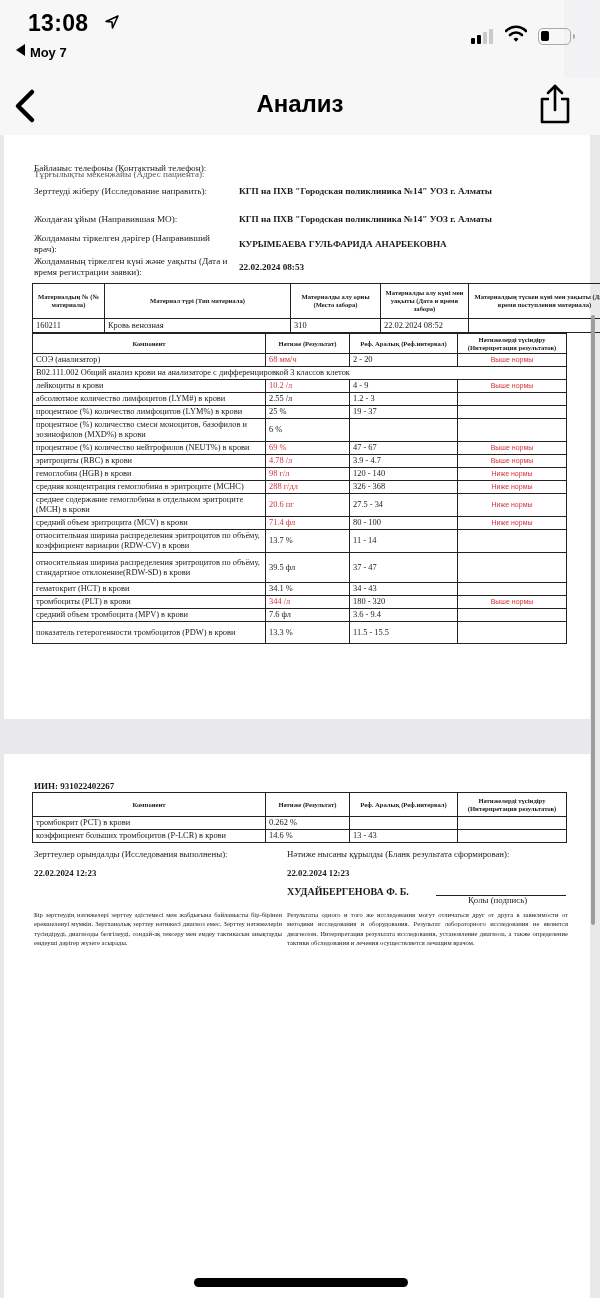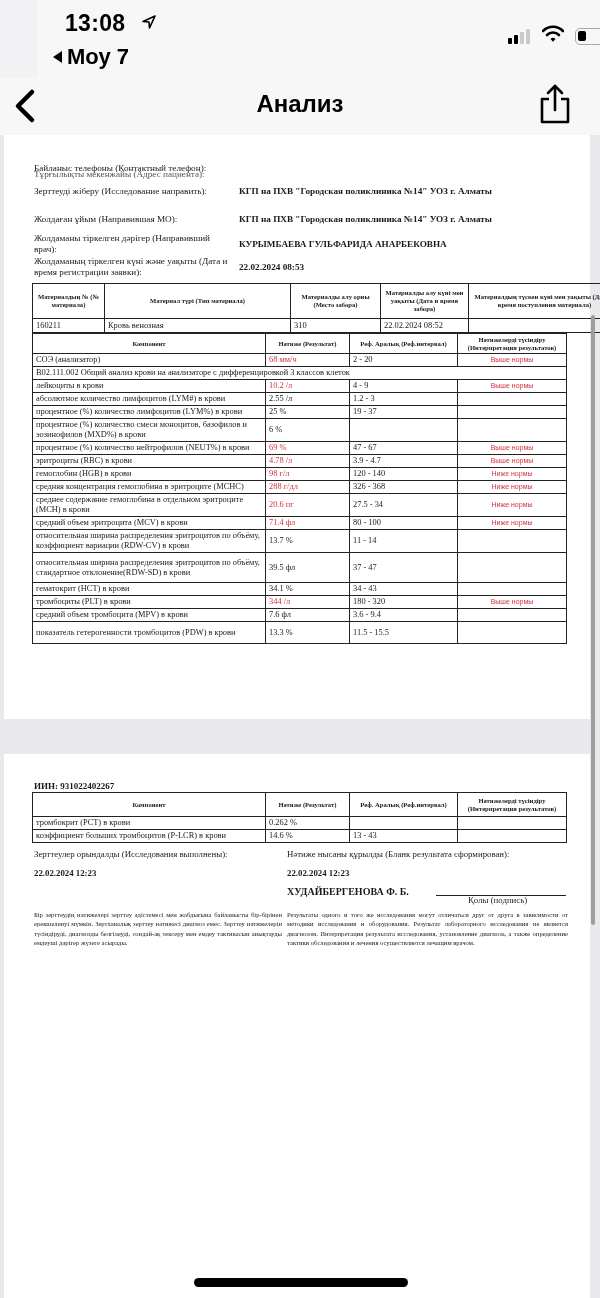--- a/index.html
+++ b/index.html
@@ -1,23 +1,23 @@
 <!DOCTYPE html>
 <html><head>
 <meta charset="utf-8">
 <style>
   * { box-sizing: border-box; margin: 0; padding: 0; }
   html, body { width: 600px; height: 1298px; overflow: hidden; background: #f2f2f4; }
   body { position: relative; font-family: "Liberation Sans", sans-serif; color: #000; }
 
   
-  .status-bar { position: absolute; top: 0; left: 0; width: 564px; height: 78px; background: #f7f7f7; margin-left: 37px; }
+  .status-bar { position: absolute; top: 0; left: 0; width: 564px; height: 78px; background: #f7f7f7; }
   .time { position: absolute; left: 28px; top: 10px; font-size: 23px; font-weight: bold; letter-spacing: 0.3px; }
   .loc-arrow { position: absolute; left: 104px; top: 14px; width: 16px; height: 16px; }
-  .back-app { position: absolute; left: 16px; top: 44px; font-size: 22px; font-weight: bold; }
+  .back-app { position: absolute; left: 16px; top: 44px; font-size: 13px; font-weight: bold; }
   .back-app .tri { display: inline-block; width: 0; height: 0; border-top: 6px solid transparent; border-bottom: 6px solid transparent; border-right: 9px solid #000; margin-right: 5px; vertical-align: 1px; }
   .signal { position: absolute; left: 471px; top: 28px; width: 24px; height: 16px; }
   .signal span { position: absolute; bottom: 0; width: 4px; border-radius: 1px; background: #000; }
   .signal span.off { background: #c9c9c9; }
   .wifi { position: absolute; left: 505px; top: 25px; width: 22px; height: 18px; }
   .battery { position: absolute; left: 538px; top: 28px; width: 33px; height: 17px; border: 1.5px solid #a8a8a8; border-radius: 5px; }
   .battery .level { position: absolute; left: 2px; top: 2px; width: 8px; height: 10px; background: #000; border-radius: 2px; }
   .battery .nub { position: absolute; right: -5px; top: 5px; width: 2px; height: 5px; background: #a8a8a8; border-radius: 0 2px 2px 0; }
 
   

